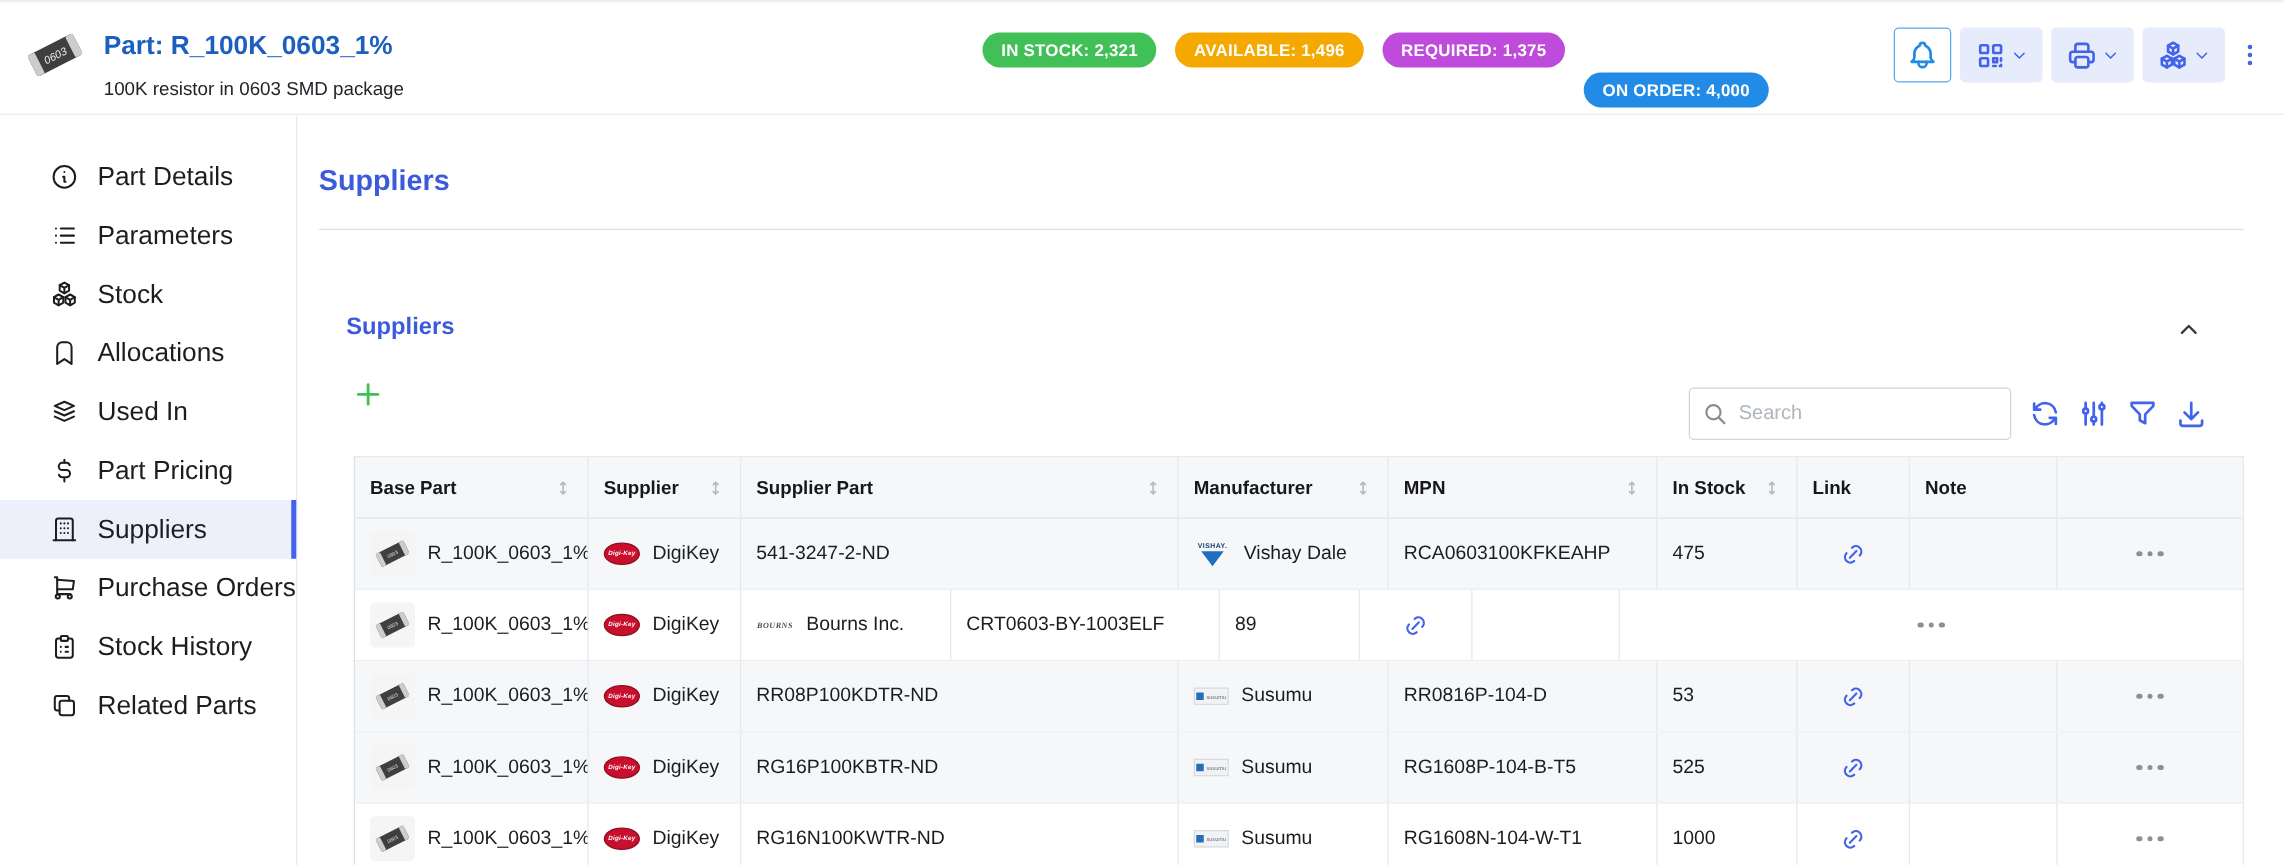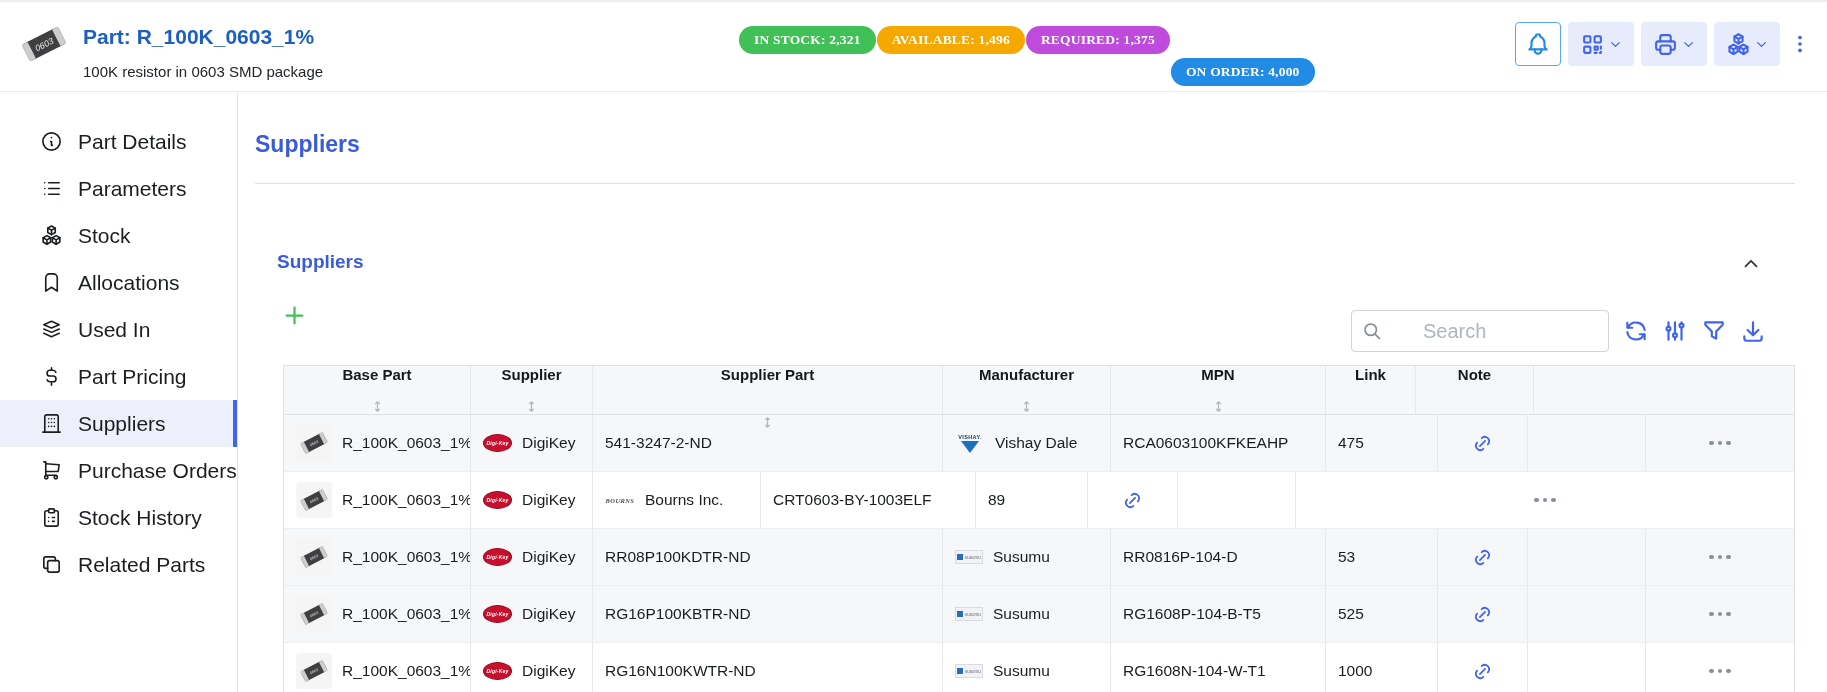--- a/index.html
+++ b/index.html
@@ -14,21 +14,21 @@
 
   
   .top-line { position:absolute; top:0; left:0; right:0; height:2px; background:#edeef0; }
 
   
   .app-header { position:absolute; top:2px; left:0; right:0; height:90px; background:#fff; border-bottom:1px solid #e9ecef; }
   .part-thumb-lg { position:absolute; left:18px; top:16px; width:52px; height:52px; }
   .part-title { position:absolute; left:83px; top:23px; font-size:21px; font-weight:bold; color:#1d5fc0; }
   .part-desc  { position:absolute; left:83px; top:61px; font-size:15px; color:#212529; }
 
-  .badges { position:absolute; left:739px; top:24px; display:flex; gap:1px;font-family:Liberation Serif, serif; }
+  .badges { position:absolute; left:786px; top:24px; display:flex; gap:15px; }
   .badge { height:28px; border-radius:14px; color:#fff; font-weight:bold; font-size:13.5px;
            display:flex; align-items:center; padding:0 15px; letter-spacing:.2px; white-space:nowrap; }
   .bg-green { background:#40c057; } .bg-amber { background:#f5a900; }
   .bg-grape { background:#be4bdb; } .bg-blue  { background:#228be6;margin-top:32px; }
 
   .header-actions { position:absolute; right:14px; top:20px; display:flex; gap:7px; align-items:center; }
   .btn-bell { width:46px; height:44px; background:#fff; border:1.5px solid #58a9ee; border-radius:4px;
               color:#228be6; display:flex; align-items:center; justify-content:center; cursor:pointer; }
   .btn-dd { width:66px; height:44px; background:#e7ecfc; border-radius:4px; color:#4263eb;
             display:flex; align-items:center; justify-content:center; gap:3px; cursor:pointer; }
@@ -47,30 +47,30 @@
   .main { position:absolute; left:238px; top:93px; right:0; bottom:0; background:#fff; }
   .page-title { position:absolute; left:17px; top:38px; font-size:23px; font-weight:bold; color:#3b5bdb; }
   .hr1 { position:absolute; left:17px; right:32px; top:90px; height:1px; background:#dee2e6; }
   .section-title { position:absolute; left:39px; top:158px; font-size:19px; font-weight:bold; color:#3b5bdb; }
   .collapse-btn { position:absolute; left:1502px; top:160px; width:22px; height:22px; color:#343a40; cursor:pointer; }
 
   .add-btn { position:absolute; left:43px; top:209px; width:27px; height:27px; color:#40c057; cursor:pointer; }
   .search-box { position:absolute; left:1113px; top:217px; width:258px; height:42px; border:1px solid #ced4da;
                 border-radius:4px; background:#fff; display:flex; align-items:center; padding:0 10px; gap:8px; }
   .search-box .mag { color:#868e96; flex:0 0 auto; }
-  .search-box input { border:none; outline:none; flex:1; font-size:20px; font-family:inherit; color:#495057; min-width:0;margin-left:32px; }
+  .search-box input { border:none; outline:none; flex:1; font-size:16px; font-family:inherit; color:#495057; min-width:0; }
   .search-box input::placeholder { color:#adb5bd; }
   .tbl-tools { position:absolute; left:1385px; top:225px; display:flex; gap:13px; color:#4263eb; }
   .tool { width:26px; height:26px; cursor:pointer; color:#4263eb; }
 
   
   .table { position:absolute; left:45px; top:272px; width:1512px; border:1px solid #dee2e6; border-bottom:none; }
   .thead { display:flex; height:49px; background:#f6f7f9; border-bottom:1px solid #dee2e6; }
   .th { display:flex; align-items:center; justify-content:space-between; padding:0 12px;
-        font-size:15px; font-weight:bold; color:#16181b; border-right:1px solid #e6e8eb;flex-direction:column; }
+        font-size:15px; font-weight:bold; color:#16181b; border-right:1px solid #e6e8eb; }
   .th .sort { color:#b2b8bf; width:15px; height:15px; flex:0 0 auto; }
   .tr { display:flex; height:57px; border-bottom:1px solid #eceef0; background:#fff; }
   .tr.shaded { background:#f6f7f9; }
   .td { display:flex; align-items:center; padding:0 12px; font-size:15px; color:#1a1d20;
         border-right:1px solid #e6e8eb; gap:10px; overflow:hidden; white-space:nowrap; }
   .td.center { justify-content:center; }
   .c0{width:187px;} .c1{width:122px;} .c2{width:350px;gap:32px;} .c3{width:168px;} .c4{width:215px;}
   .c5{width:112px;} .c6{width:90px;} .c7{width:118px;} .c8{flex:1; border-right:none;}
   .cell-main { font-size:15.5px; }
 
@@ -333,20 +333,26 @@
         <svg class="icon sort" viewBox="0 0 24 24" stroke-width="1.6">
             <path d="M12 4.5v15M9 7.5l3-3 3 3M9 16.5l3 3 3-3"></path>
           </svg>
       </div>
       <div class="th c4">
         <span>MPN</span>
         <svg class="icon sort" viewBox="0 0 24 24" stroke-width="1.6">
             <path d="M12 4.5v15M9 7.5l3-3 3 3M9 16.5l3 3 3-3"></path>
           </svg>
       </div>
+      <div class="th c5">
+        <span>In Stock</span>
+        <svg class="icon sort" viewBox="0 0 24 24" stroke-width="1.6">
+            <path d="M12 4.5v15M9 7.5l3-3 3 3M9 16.5l3 3 3-3"></path>
+          </svg>
+      </div>
       <div class="th c6">
           <span>Link</span>
         </div>
       <div class="th c7">
           <span>Note</span>
         </div>
       <div class="th c8">
           <span></span>
         </div>
     </div>

